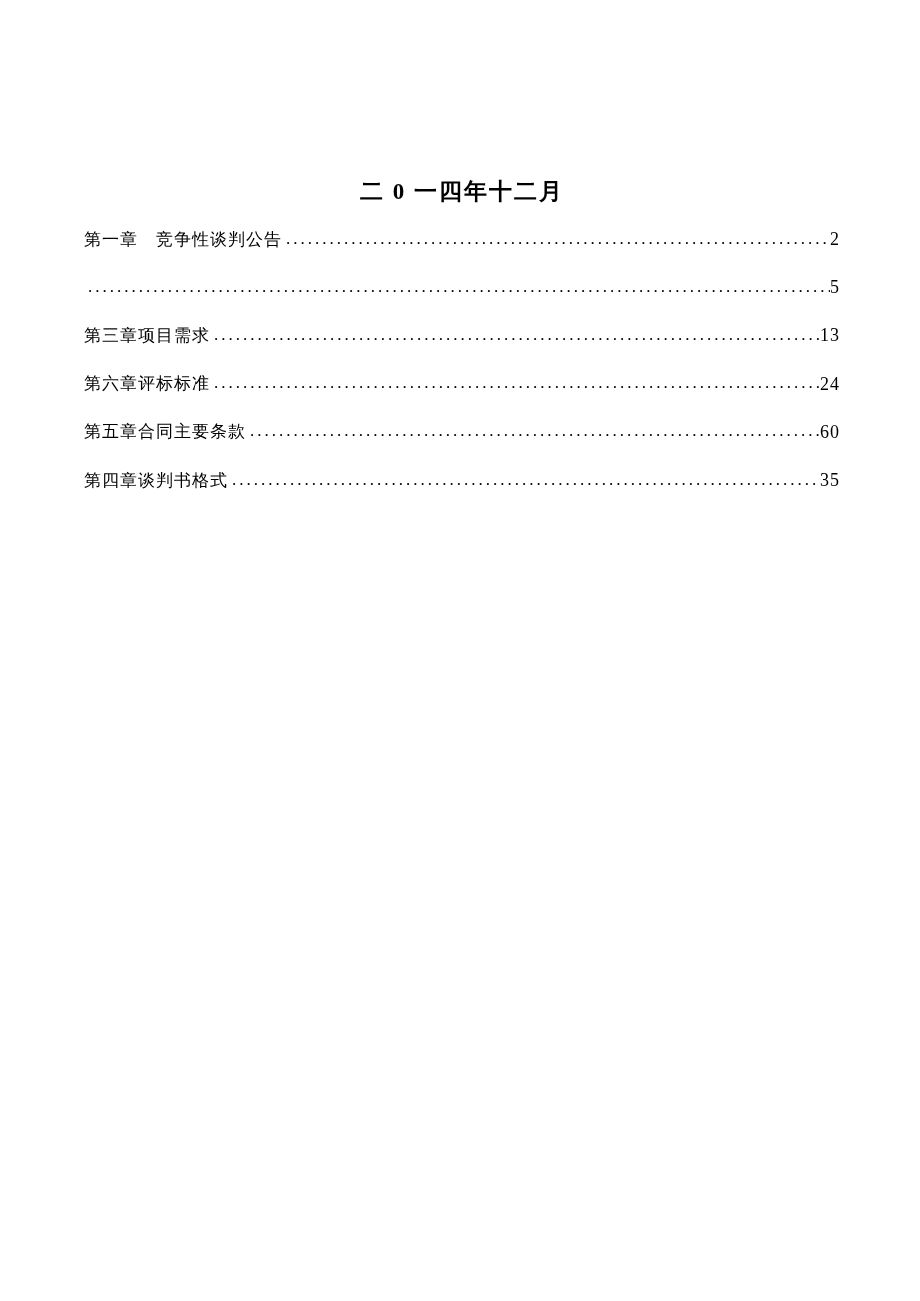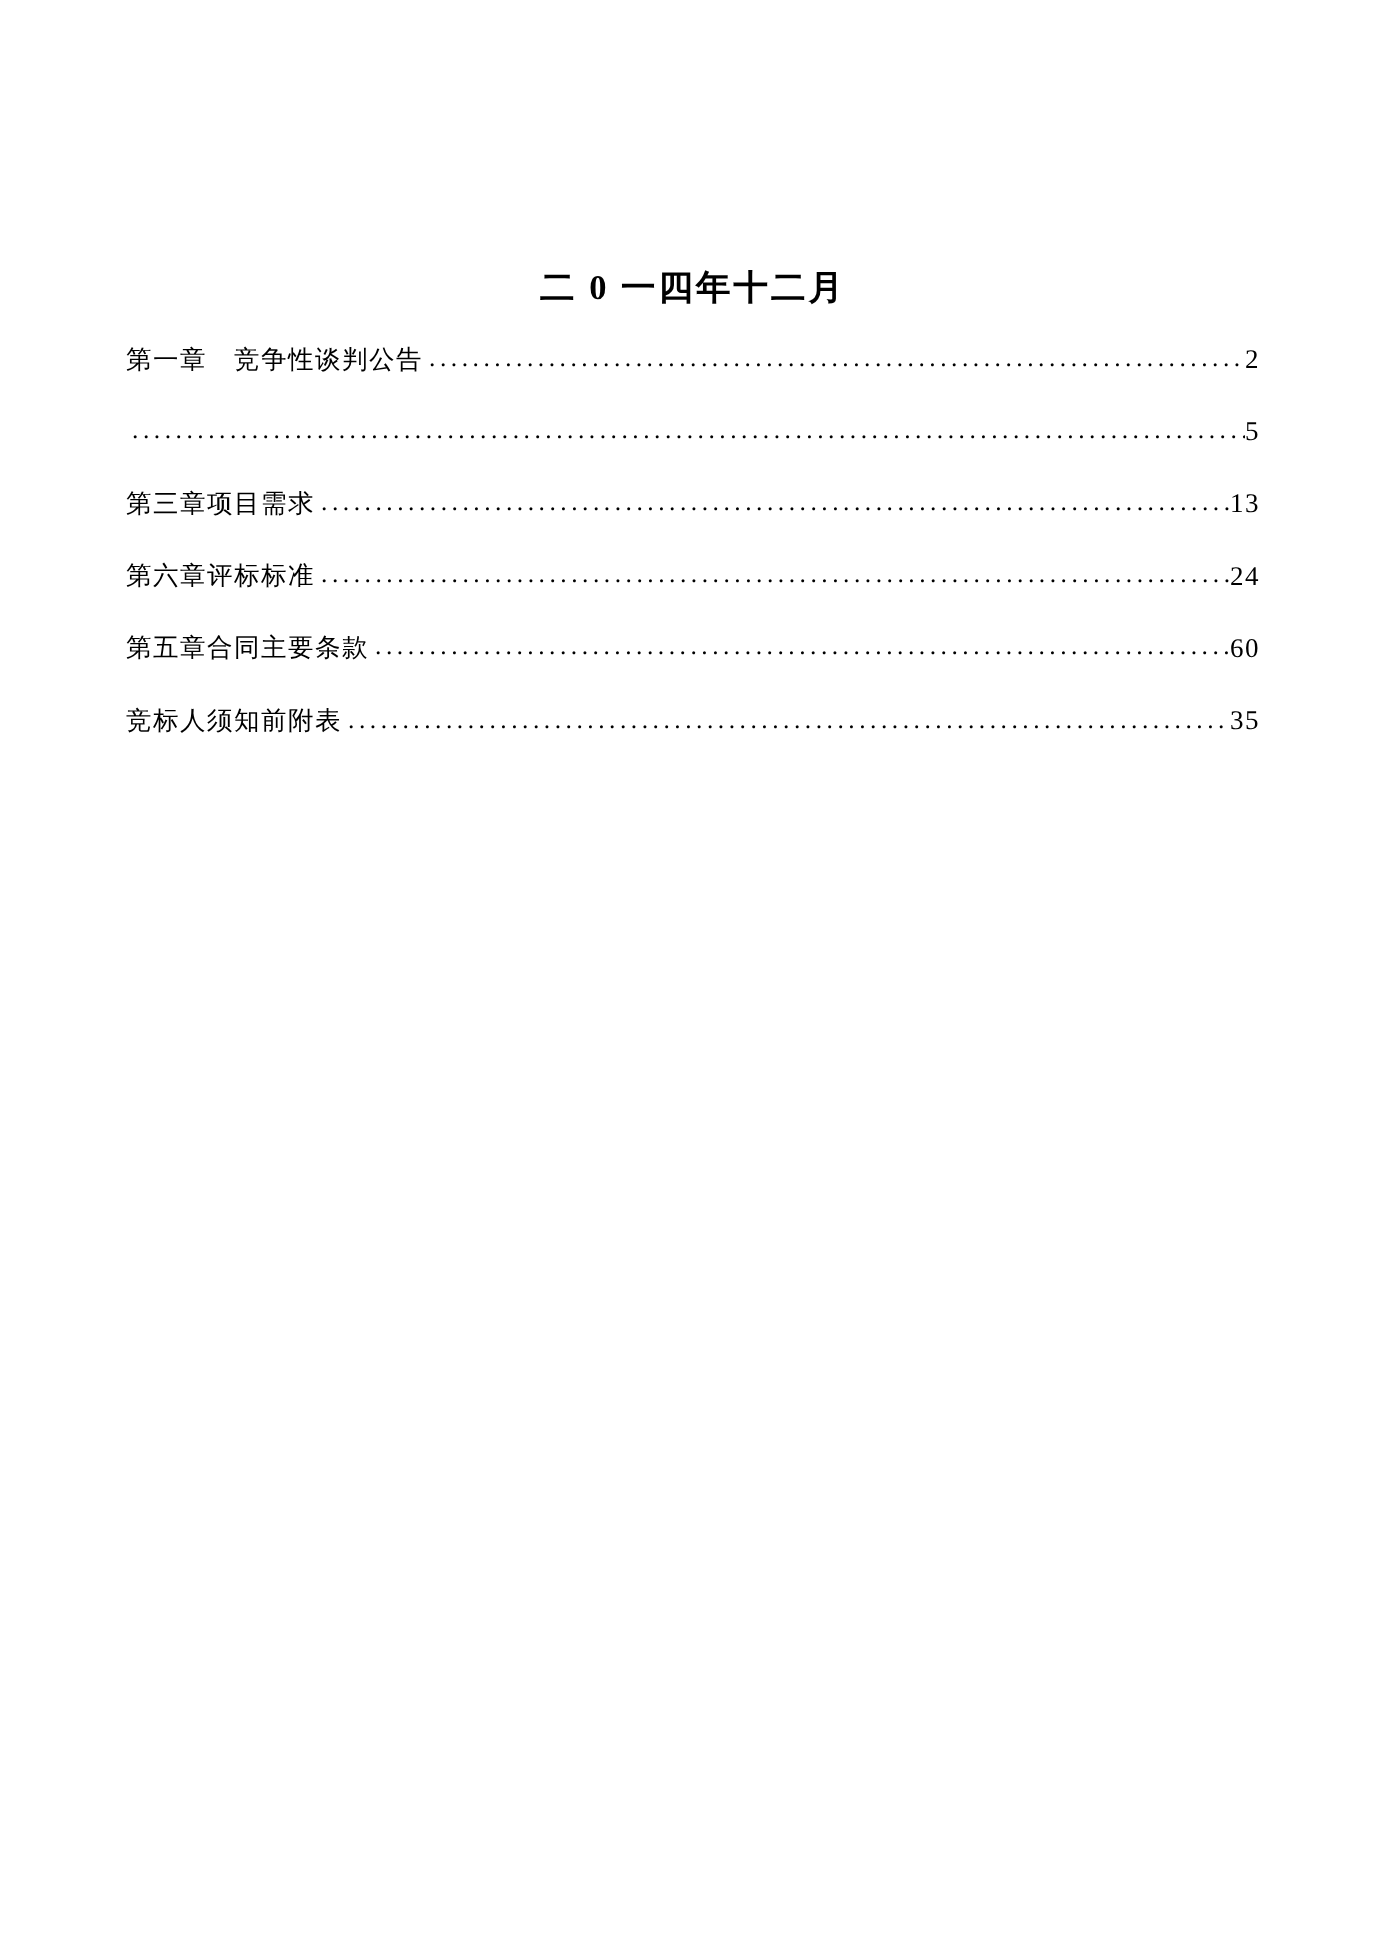--- a/index.html
+++ b/index.html
@@ -80,18 +80,18 @@
       <span class="toc-label">第六章评标标准</span>
       <span class="toc-dots">............................................................................................................</span>
       <span class="toc-page">24</span>
     </li>
     <li class="toc-item">
       <span class="toc-label">第五章合同主要条款</span>
       <span class="toc-dots">............................................................................................................</span>
       <span class="toc-page">60</span>
     </li>
     <li class="toc-item">
-      <span class="toc-label">竞标人须知前附表</span>
+      <span class="toc-label">第四章谈判书格式</span>
       <span class="toc-dots">............................................................................................................</span>
       <span class="toc-page">35</span>
     </li>
   </ul>
 </div>
 
 </body></html>

